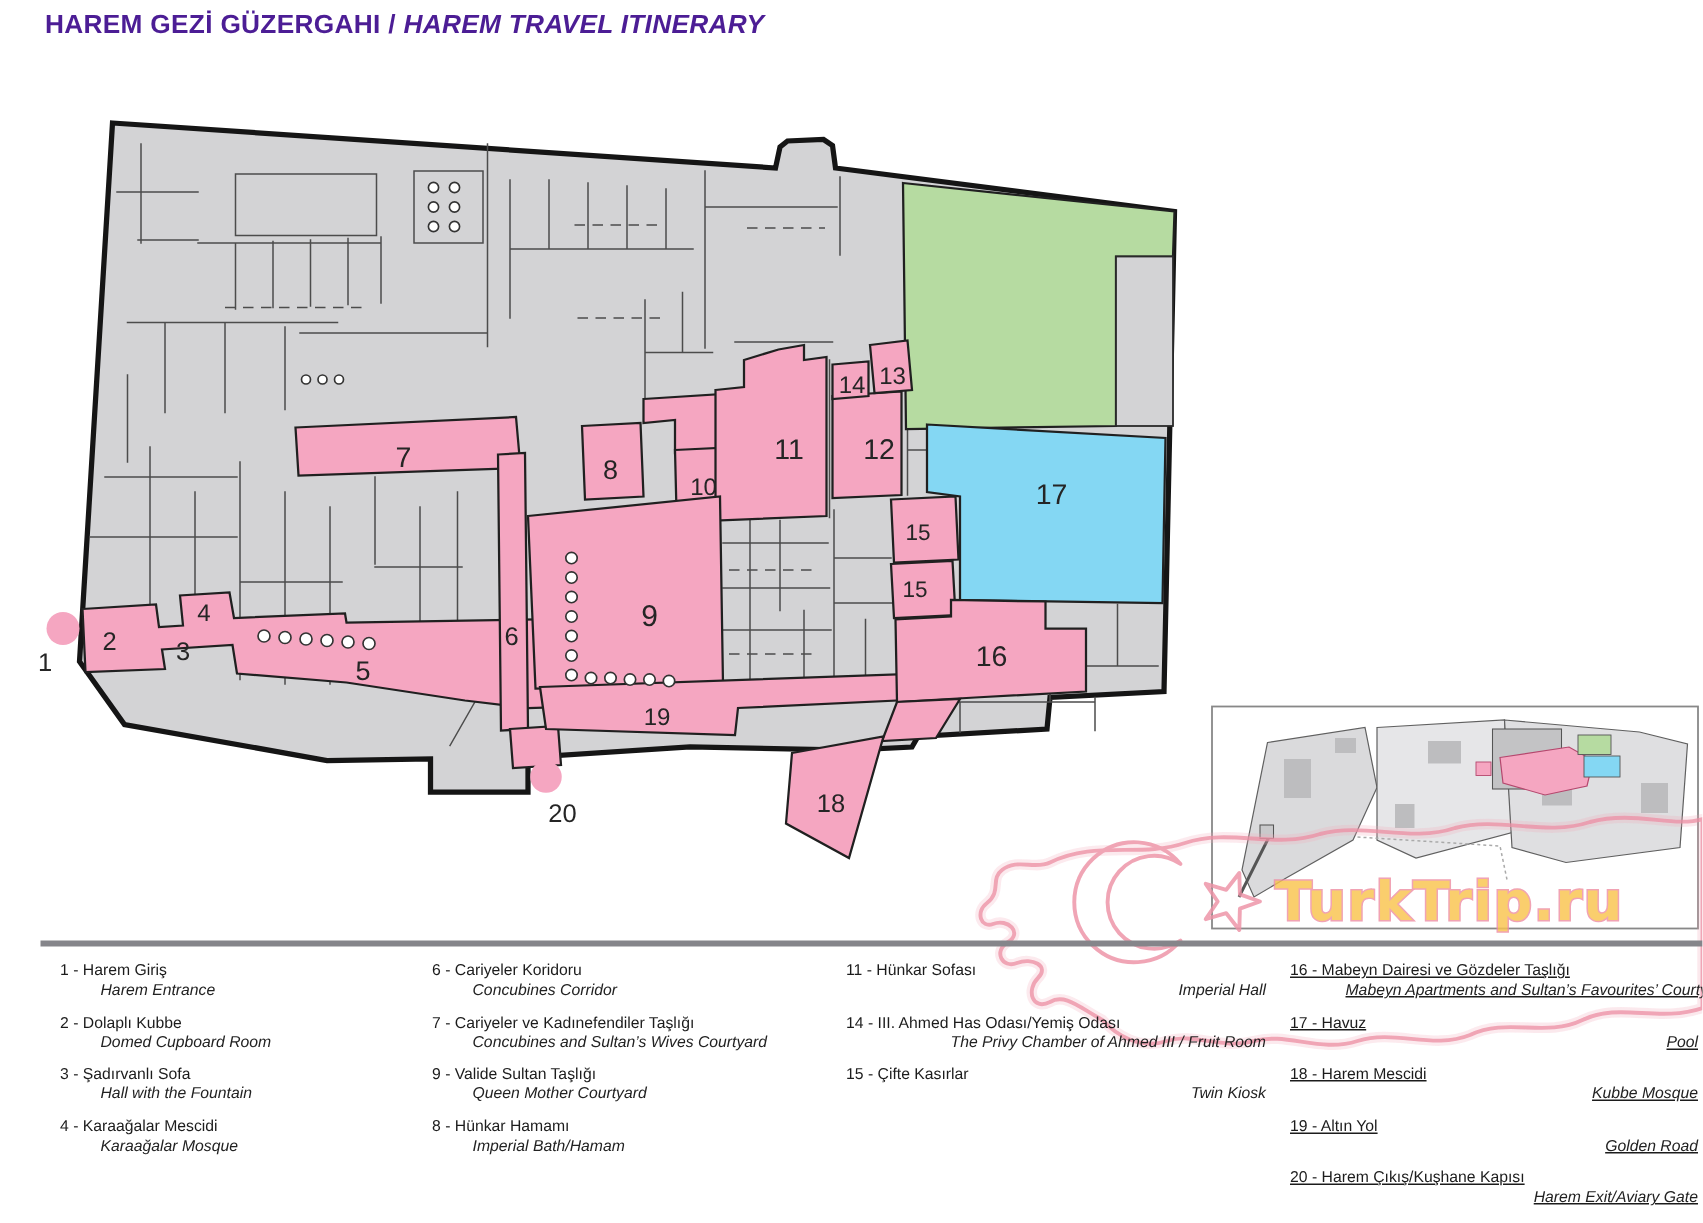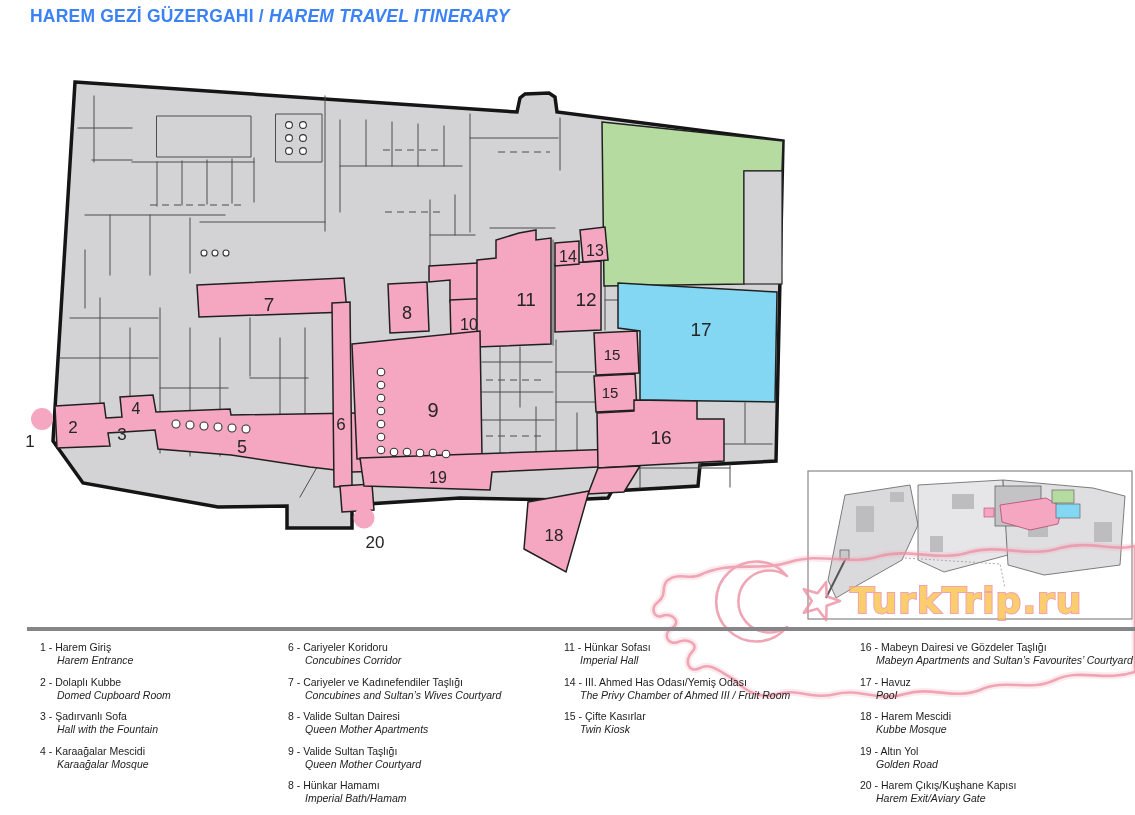--- a/index.html
+++ b/index.html
@@ -1,18 +1,18 @@
 <!DOCTYPE html>
 <html style="--route_pink: #F5A6C1; --park_green: #B6DBA1; --pool_blue: #84D7F3; --map_gray: #D3D3D5;"><head>
 <meta charset="utf-8">
 <style>
   html,body{margin:0;padding:0;}
   body{width:1135px;height:815px;position:relative;overflow:hidden;background:#fff;
        font-family:"Liberation Sans",sans-serif;}
-  .page-title{position:absolute;left:30px;top:6px;font-size:17.5px;color:#3b82f6;
+  .page-title{position:absolute;left:30px;top:6px;font-size:17.5px;color:#4c1d95;
               letter-spacing:.2px;white-space:nowrap;}
   .page-title .t-bold{font-weight:700;}
   .page-title .t-italic{font-weight:700;font-style:italic;}
   .map-svg{position:absolute;left:0;top:0;z-index:0;}
   .boundary{fill:var(--map_gray);stroke:#151515;stroke-width:3.5;stroke-linejoin:miter;}
   .rooms{fill:none;stroke:#4c4c4c;stroke-width:1;stroke-linecap:square;}
   .rooms-d{fill:none;stroke:#4c4c4c;stroke-width:1;stroke-dasharray:7 5;}
   .pink{fill:var(--route_pink);stroke:#202020;stroke-width:1.5;stroke-linejoin:miter;}
   .green{fill:var(--park_green);stroke:#202020;stroke-width:1.5;}
   .blue{fill:var(--pool_blue);stroke:#202020;stroke-width:1.5;}
@@ -30,25 +30,25 @@
   .wm-glow{fill:none;stroke:#F2A9BA;stroke-width:7;opacity:.3;stroke-linejoin:round;}
   .wm-text{font-family:"DejaVu Sans",sans-serif;font-weight:700;font-size:36px;
            fill:#F9C44E;stroke:#EE8FA4;stroke-width:2px;paint-order:stroke;letter-spacing:1px;}
   .divider{position:absolute;left:27px;top:627px;width:1108px;height:4px;background:#85858A;z-index:1;}
   .legend{position:absolute;left:0;top:641px;width:1135px;z-index:2;
           font-size:10.5px;line-height:13px;color:#1c1c1c;}
   .legend .col{position:absolute;top:0;}
   .col-1{left:40px;width:240px;}
   .col-2{left:288px;width:262px;}
   .col-3{left:564px;width:280px;}
-  .col-4{left:860px;width:272px;}
+  .col-4{left:860px;width:272px;text-decoration:underline;}
   .legend .item{margin-bottom:8.5px;}
   .legend .l1{white-space:nowrap;}
-  .legend .l2{font-style:italic;margin-left:17px;white-space:nowrap;color:#222;}
-  .col-3 .l2,.col-4 .l2{margin-left:16px;}
+  .legend .l2{font-style:italic;margin-left:27px;white-space:nowrap;color:#222;}
+  .col-3 .l2,.col-4 .l2{margin-left:37px;text-align:right;}
 </style>
 </head>
 <body>
 
 <div class="page-title">
   <span class="t-bold">HAREM GEZİ GÜZERGAHI</span><span class="t-bold"> / </span><span class="t-italic">HAREM TRAVEL ITINERARY</span>
 </div>
 
 <svg class="map-svg" width="1135" height="815" viewBox="0 0 1135 815">
 
@@ -216,24 +216,20 @@
   <div class="col col-2">
     <div class="item">
       <div class="l1">6 - Cariyeler Koridoru</div>
       <div class="l2">Concubines Corridor</div>
     </div>
     <div class="item">
       <div class="l1">7 - Cariyeler ve Kadınefendiler Taşlığı</div>
       <div class="l2">Concubines and Sultan’s Wives Courtyard</div>
     </div>
     <div class="item">
-      <div class="l1">8 - Valide Sultan Dairesi</div>
-      <div class="l2">Queen Mother Apartments</div>
-    </div>
-    <div class="item">
       <div class="l1">9 - Valide Sultan Taşlığı</div>
       <div class="l2">Queen Mother Courtyard</div>
     </div>
     <div class="item">
       <div class="l1">8 - Hünkar Hamamı</div>
       <div class="l2">Imperial Bath/Hamam</div>
     </div>
   </div>
   <div class="col col-3">
     <div class="item">

